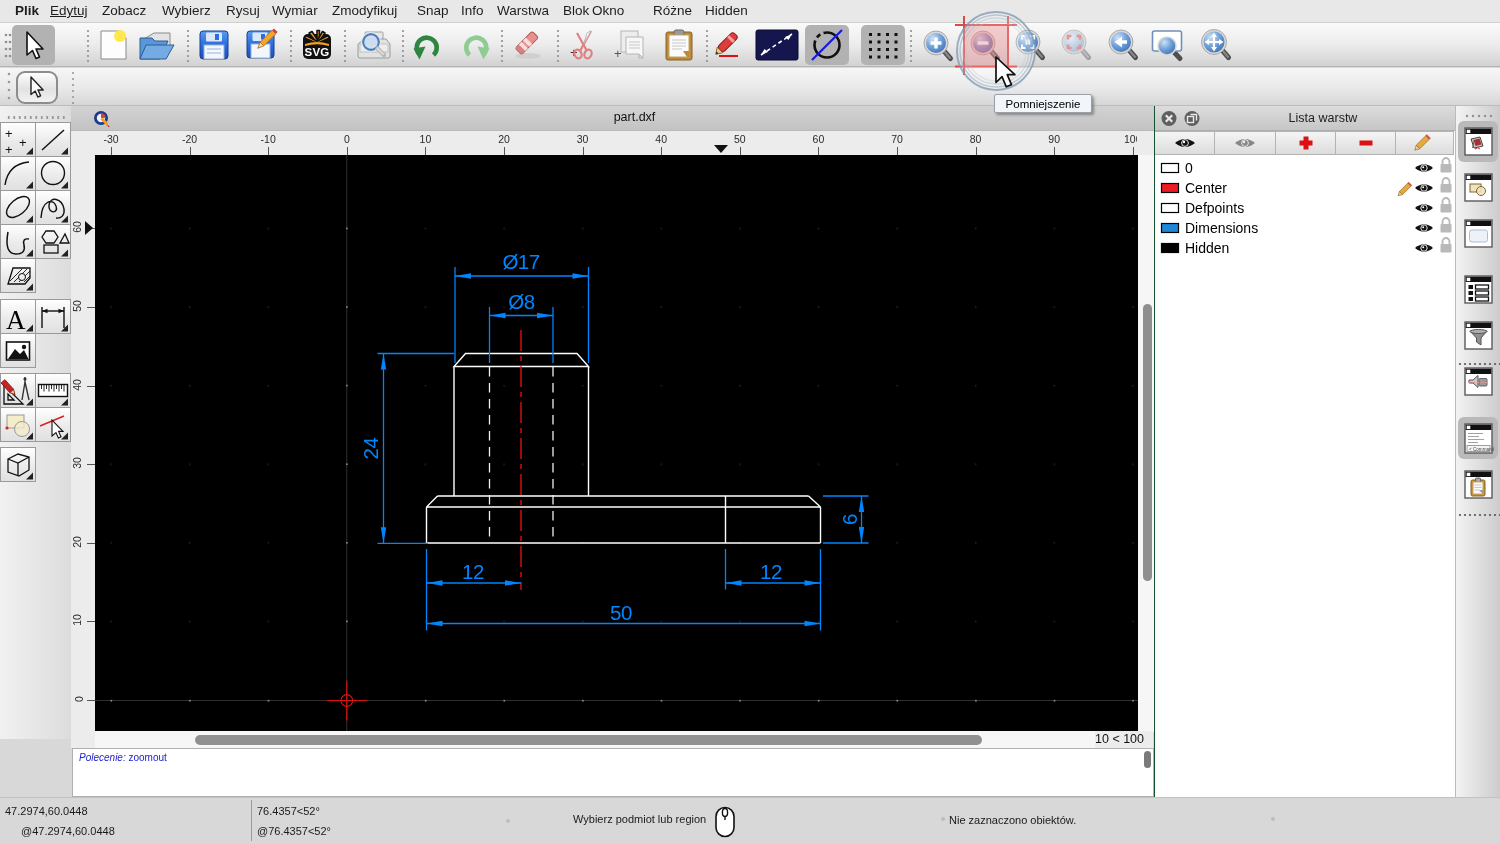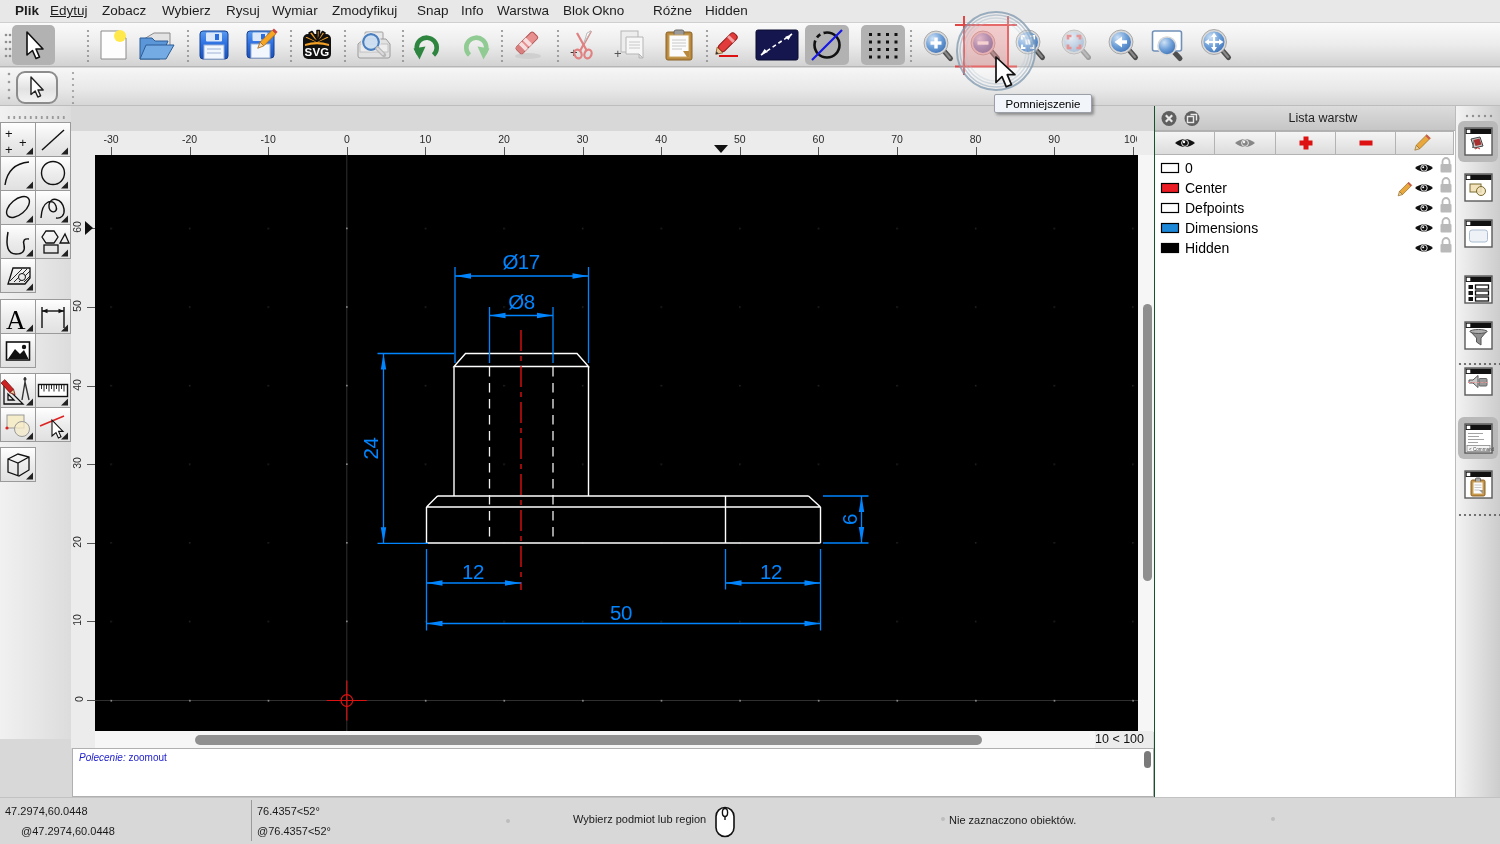--- a/index.html
+++ b/index.html
@@ -528,20 +528,29 @@
       <g>
           <line x1="40" y1="320" x2="64" y2="310" stroke="#dd2222" stroke-width="1.6"></line>
           <path d="M52 314 L52 330 L56 326.6 L58.4 332 L61 330.8 L58.6 325.4 L63 325.4 Z" fill="#fff" stroke="#111" stroke-width="1.1"></path>
         </g>
         <use href="#corner" x="68" y="333.5"></use>
 
       <g fill="none" stroke="#111" stroke-width="1.3">
           <path d="M8 353 L18 348 L29 351 L29 364 L19 370 L8 366 Z M8 353 L18 357 L29 351 M18 357 L18 370"></path>
         </g>
         <use href="#corner" x="33" y="373.5"></use>
+    </svg>
+  </div>
+  <div id="tabbar">
+      <div class="title">part.dxf</div>
+    <svg width="18" height="16" viewBox="0 0 18 16" style="position:absolute;left:22px;top:5px;">
+      <circle cx="8" cy="7" r="5.6" fill="#f2f2f2" stroke="#1d3a8c" stroke-width="2.8"></circle>
+      <path d="M8 2.2 A4.8 4.8 0 0 1 12.8 7 L8 7 Z" fill="#cc4444"></path>
+      <line x1="8.5" y1="7.5" x2="14.5" y2="13.5" stroke="#efa227" stroke-width="3"></line>
+      <path d="M14 13 L16.8 15.8 L15.2 16.3 Z" fill="#c03333"></path>
     </svg>
   </div>
   <div id="rulcorner"></div>
   <div id="hruler">
     <span class="lab" style="left:40px;">-30</span>
       <span class="lab" style="left:118.6px;">-20</span>
       <span class="lab" style="left:197.2px;">-10</span>
       <span class="lab" style="left:275.8px;">0</span>
       <span class="lab" style="left:354.4px;">10</span>
       <span class="lab" style="left:433px;">20</span>

